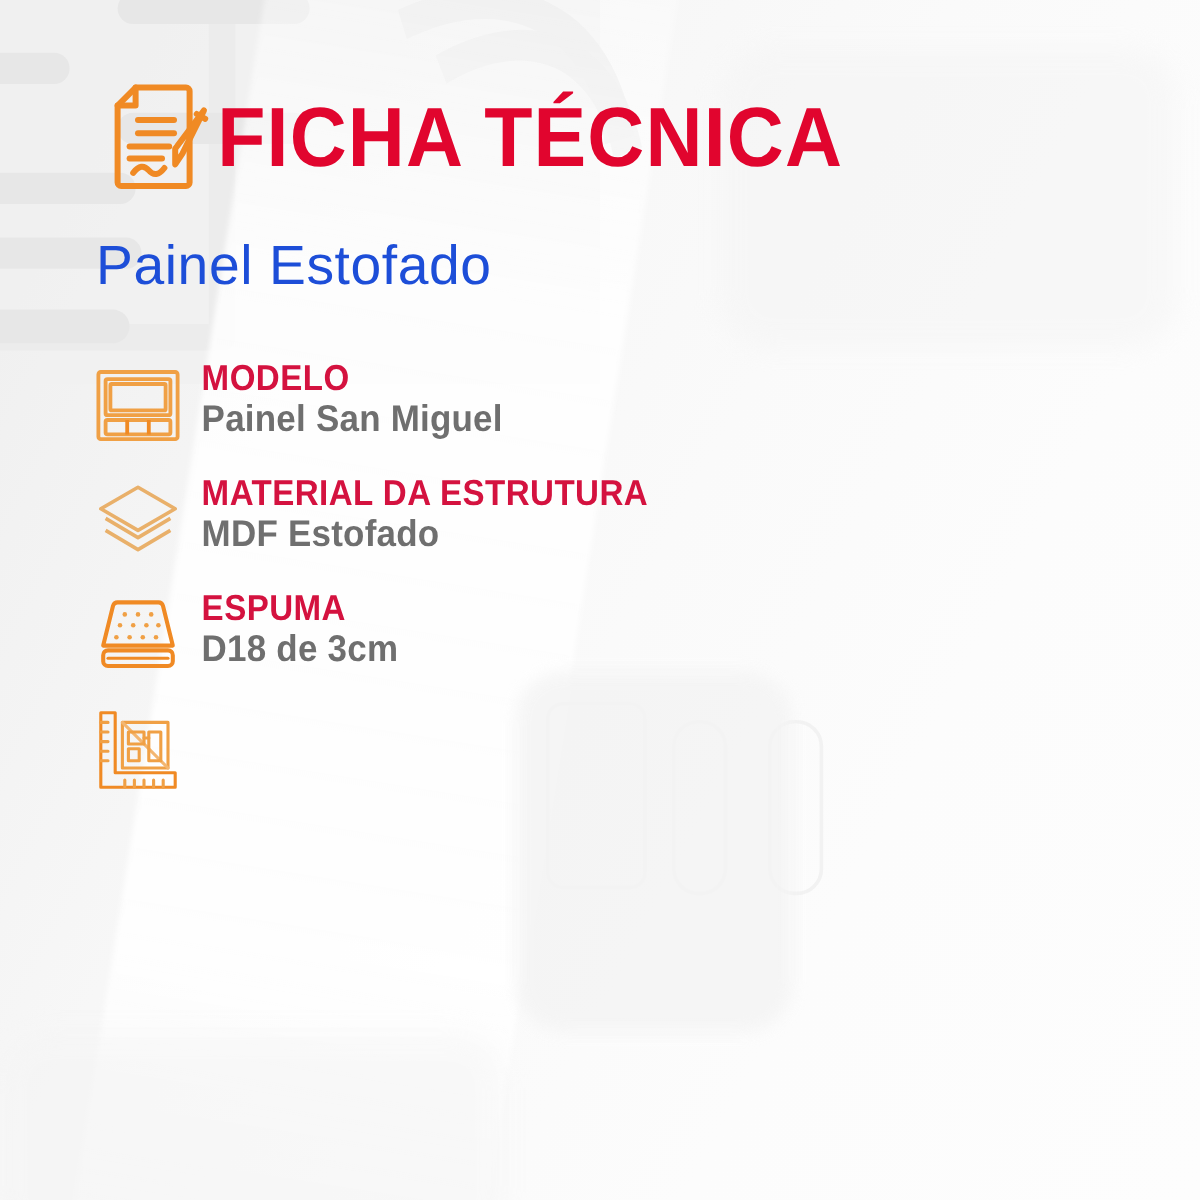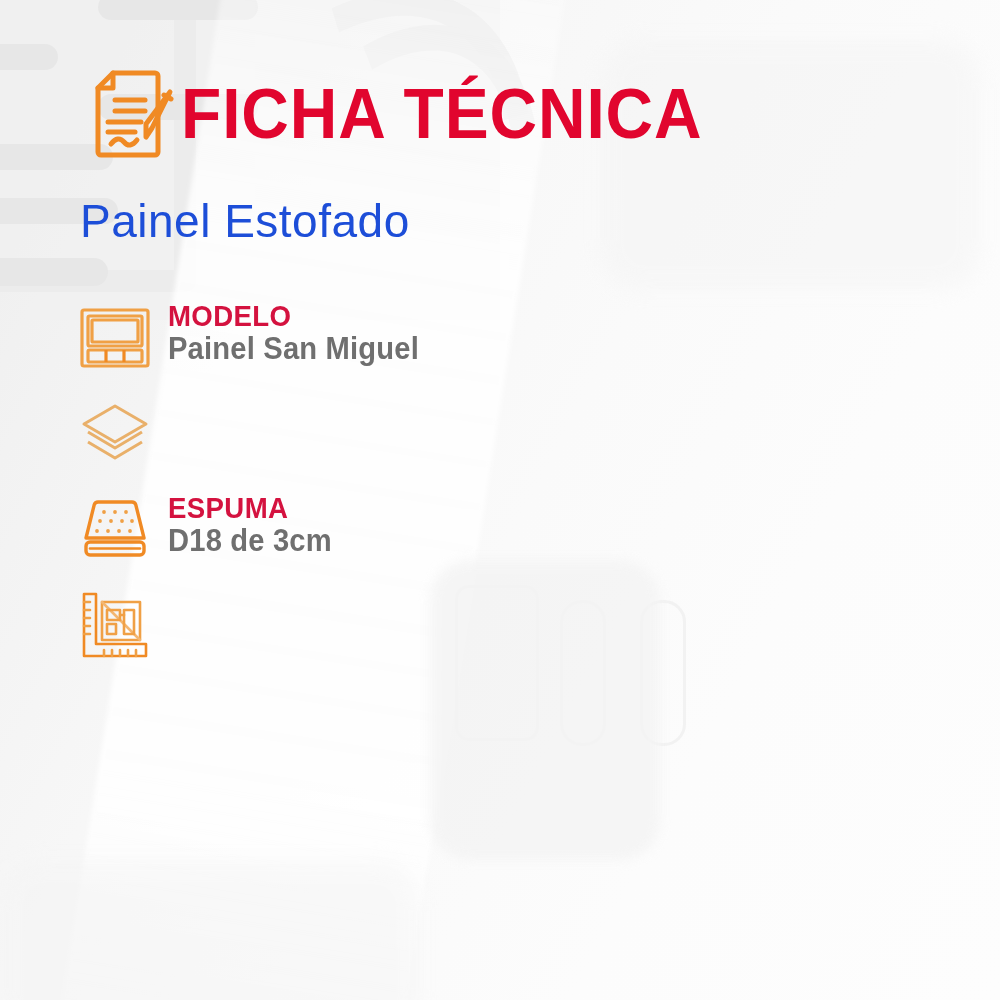--- a/index.html
+++ b/index.html
@@ -250,20 +250,24 @@
       </div>
 
       <div class="spec-row">
         <span class="spec-icon">
           <svg viewBox="0 0 78 78" width="78" height="78" fill="none" stroke="#e9b06a" stroke-width="3" stroke-linejoin="round">
             <path d="M39 12 L70 30 L39 48 L8 30 Z"></path>
             <path d="M12 38 L39 54 L66 38"></path>
             <path d="M12 48 L39 64 L66 48"></path>
           </svg>
         </span>
+        <div class="spec-text">
+          <div class="spec-label">MATERIAL DA ESTRUTURA</div>
+          <div class="spec-value">MDF Estofado</div>
+        </div>
       </div>
 
       <div class="spec-row">
         <span class="spec-icon">
           <svg viewBox="0 0 78 78" width="78" height="78" fill="none" stroke="#f08a24" stroke-width="3.4" stroke-linejoin="round" stroke-linecap="round">
             <path d="M22 12 H56 a4 4 0 0 1 3.8 2.8 L68 48 H10 L18.2 14.8 A4 4 0 0 1 22 12 Z"></path>
             <rect x="10" y="52" width="58" height="13" rx="4"></rect>
             <path d="M14 58.5 H64" stroke-width="2.6"></path>
             <g fill="#f0a045" stroke="none">
               <circle cx="28" cy="22" r="1.9"></circle>

